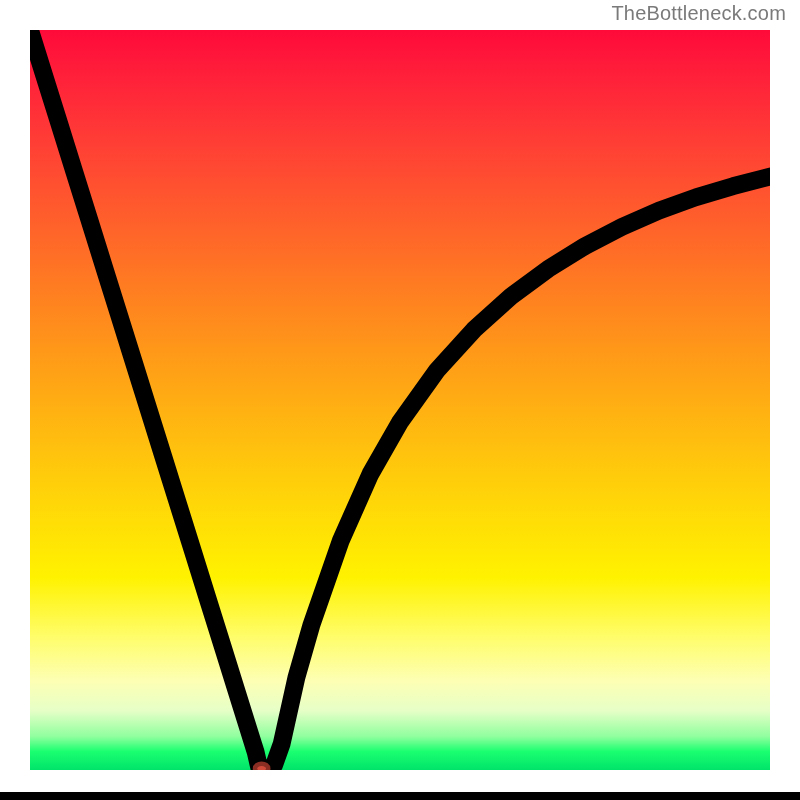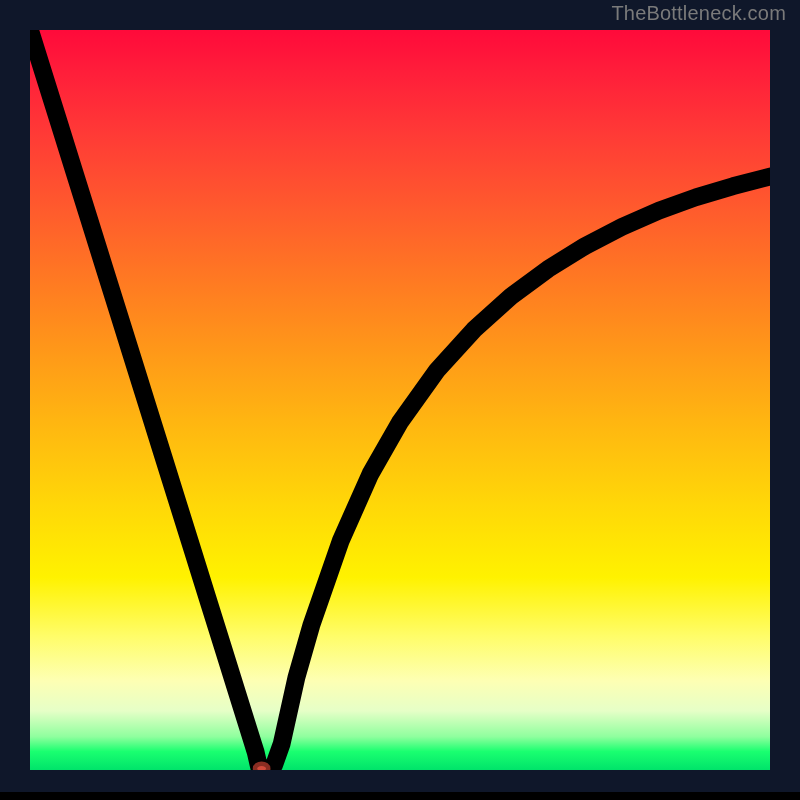--- a/index.html
+++ b/index.html
@@ -3,21 +3,21 @@
 <meta charset="utf-8">
 <style>
   * { margin: 0; padding: 0; box-sizing: border-box; }
   html, body { width: 800px; height: 800px; overflow: hidden; }
   body { background: #000; font-family: Arial, Helvetica, sans-serif; }
 
   .outer {
     position: relative;
     width: 800px;
     height: 792px;
-    background: #0f172a;
+    background: #ffffff;
   }
 
   .attrib {
     position: absolute;
     top: 2px;
     right: 14px;
     color: #7a7a7a;
     font-size: 20px;
     letter-spacing: 0.2px;
   }

